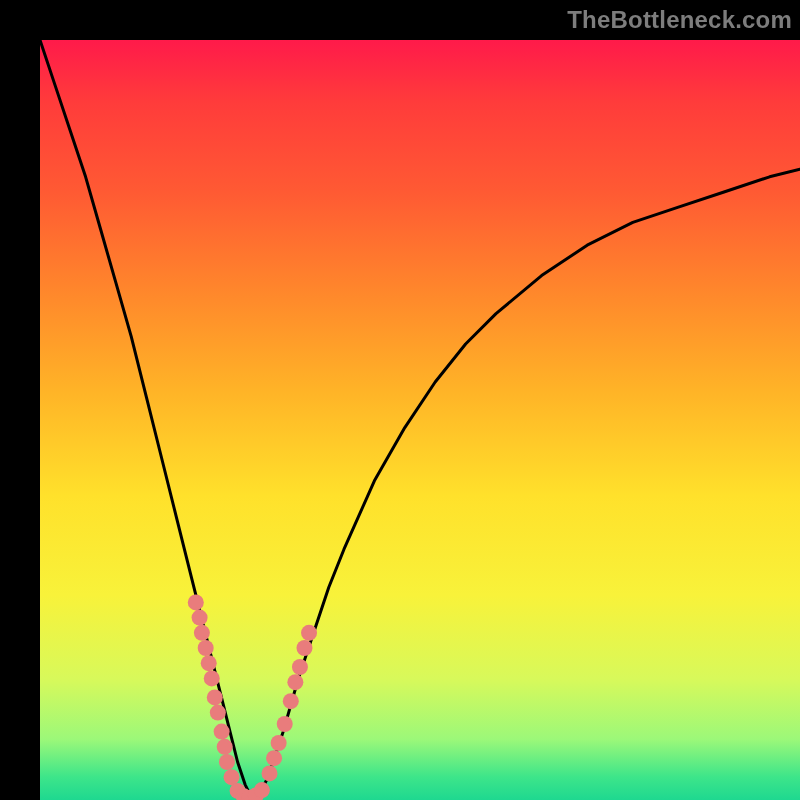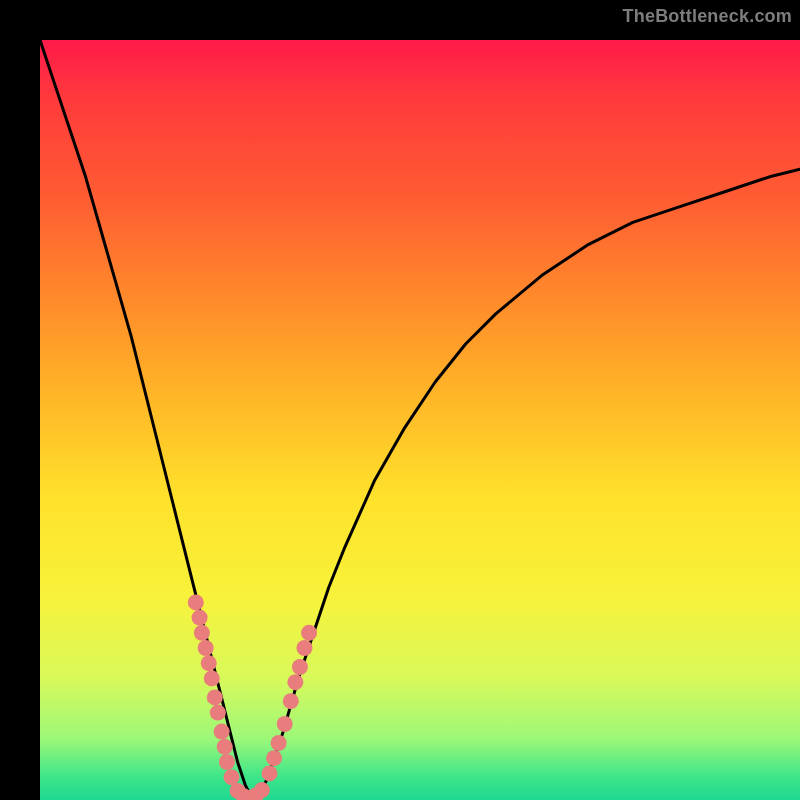--- a/index.html
+++ b/index.html
@@ -36,21 +36,21 @@
       #9cf879 92%,
       #3de58a 97%,
       #1ed890 100%
     );
   }
   .watermark {
     position: absolute;
     top: 6px;
     right: 8px;
     color: #7d7d7d;
-    font-size: 18px;
+    font-size: 24px;
     font-weight: 600;
     letter-spacing: 0.2px;
     user-select: none;
   }
   svg {
     position: absolute;
     left: 0; top: 0;
   }
 </style>
 </head>

